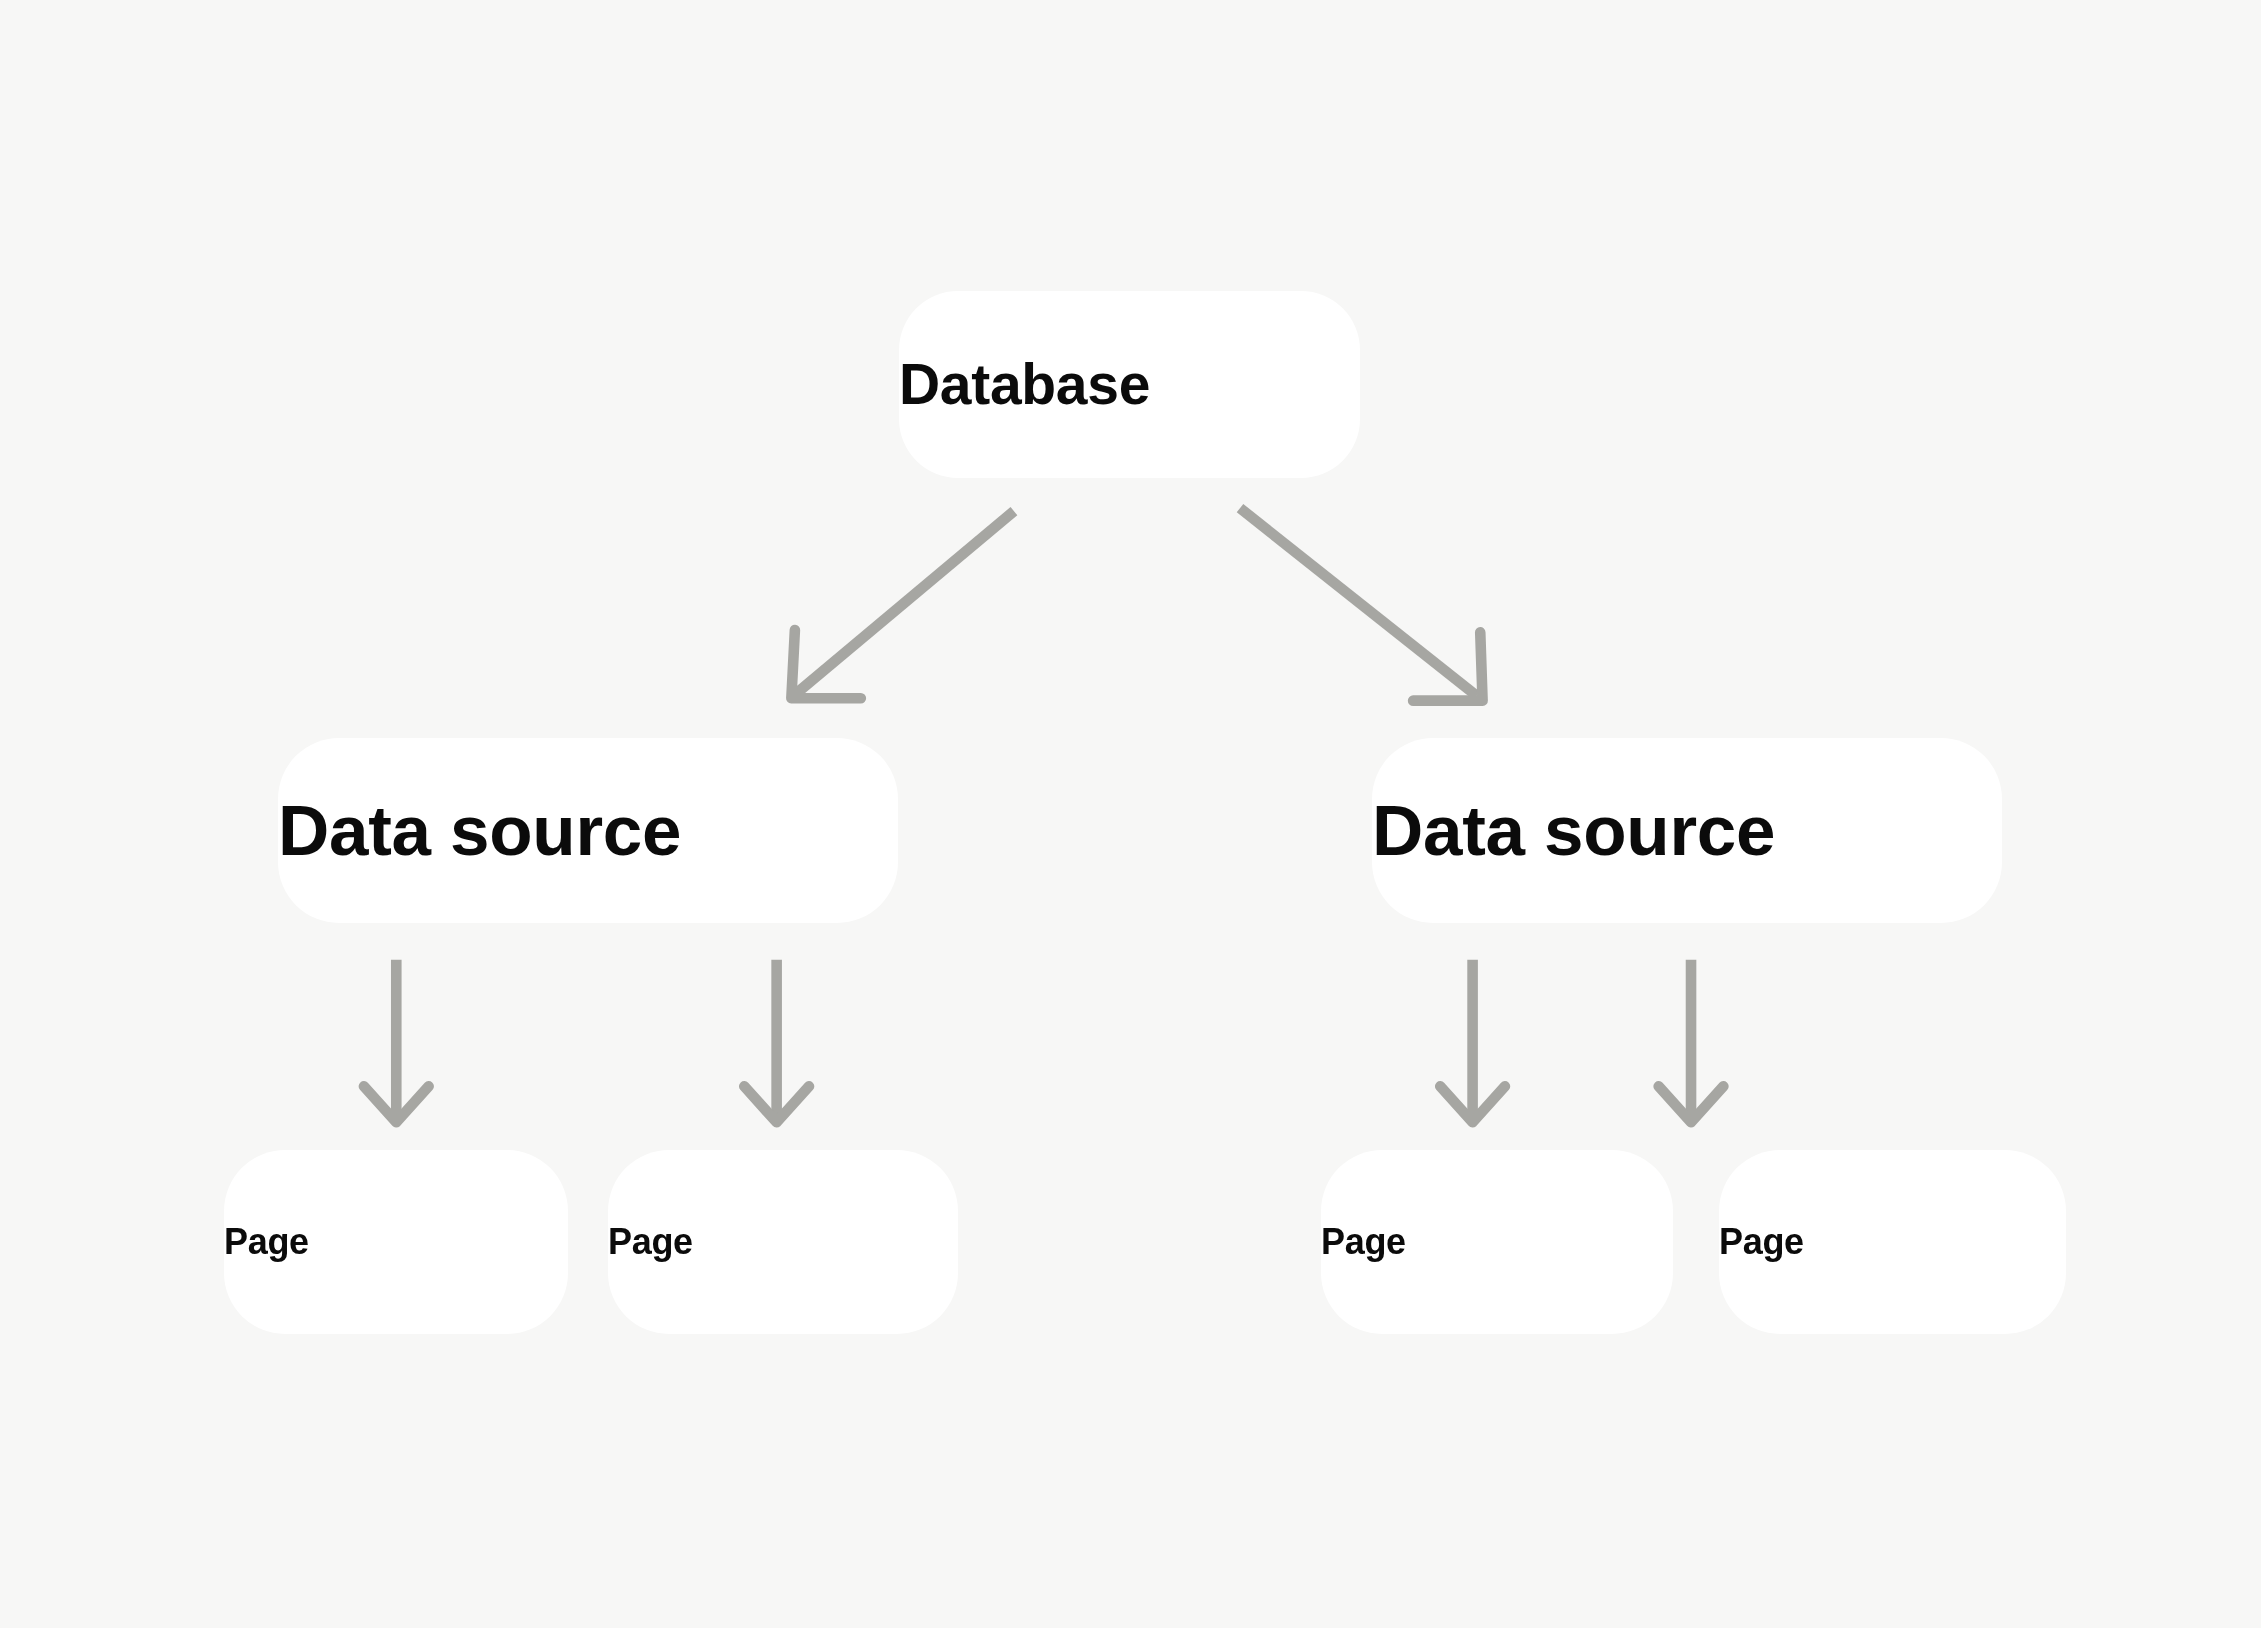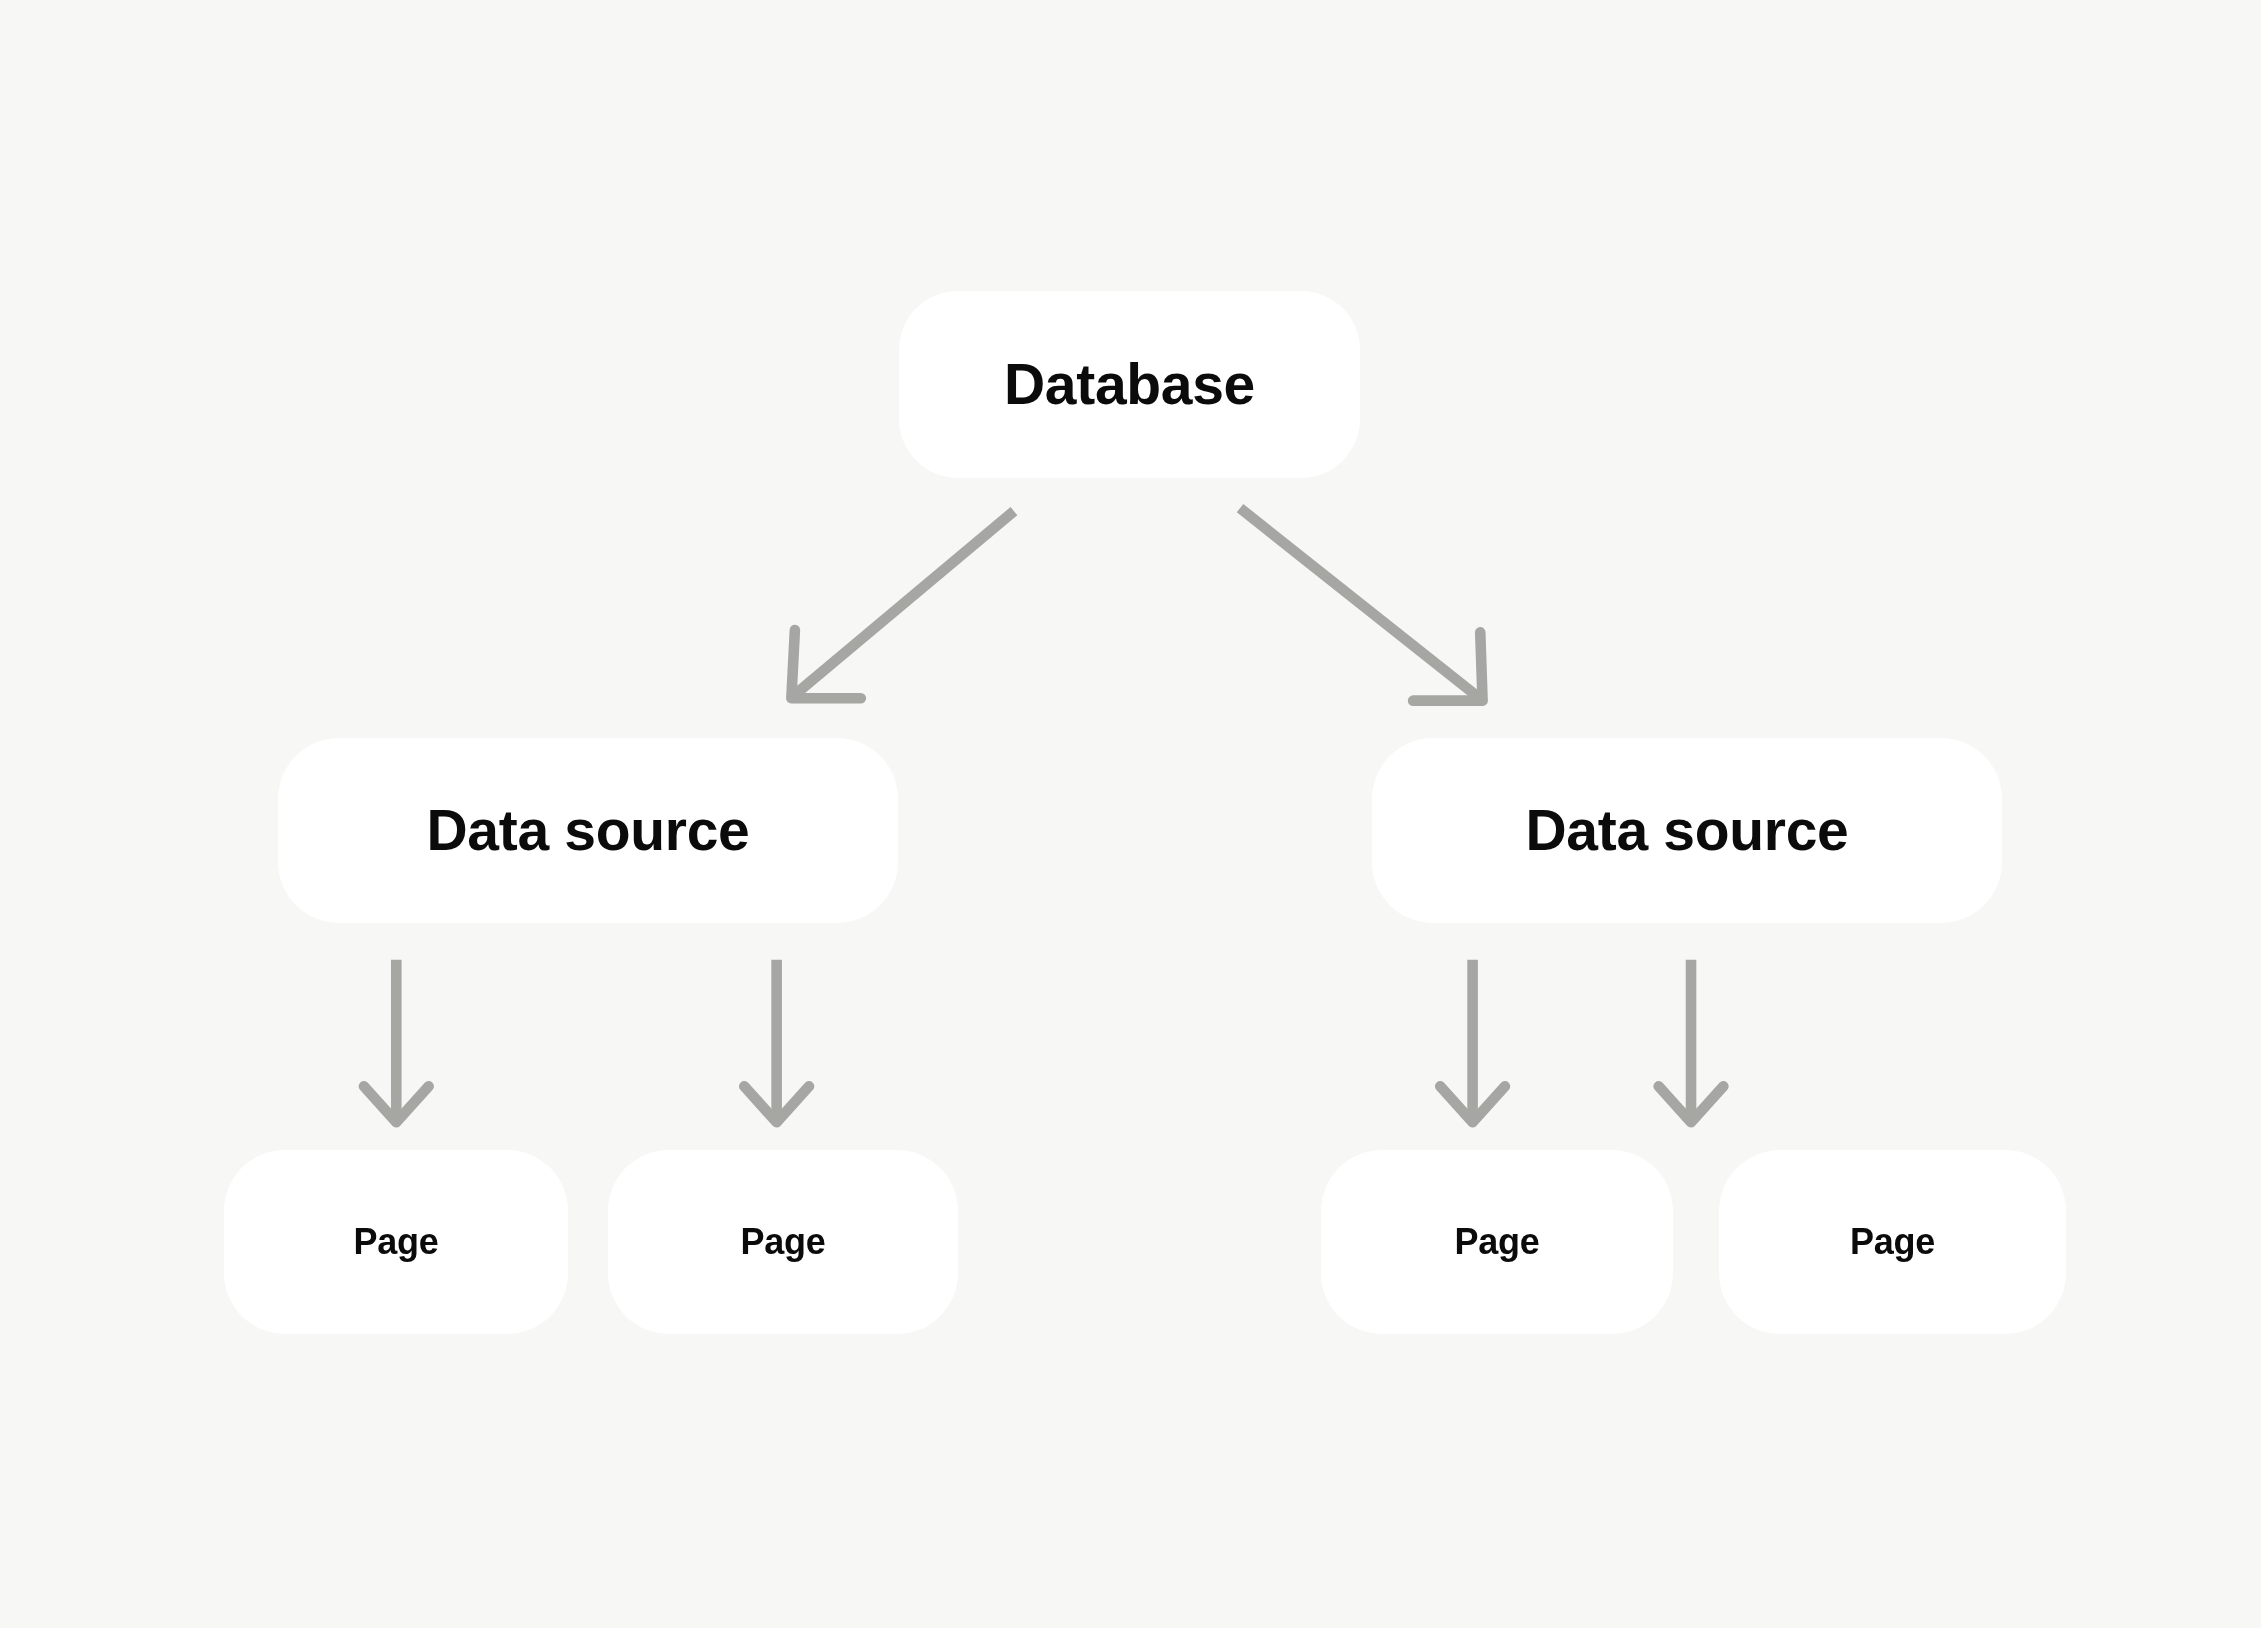--- a/index.html
+++ b/index.html
@@ -27,21 +27,21 @@
     width: 2261px;
     height: 1628px;
     pointer-events: none;
   }
   .node {
     position: absolute;
     background: #ffffff;
     border-radius: 57px;
     display: flex;
     align-items: center;
-    justify-content: center;
+    justify-content: flex-start;
     box-sizing: border-box;
   }
   .node-label {
     color: #0b0b0b;
     font-weight: 700;
     letter-spacing: -0.3px;
     white-space: nowrap;
     line-height: 1;
   }
   
@@ -55,21 +55,21 @@
   #node-database .node-label { font-size: 57px; }
 
   
   .node-datasource {
     top: 738px;
     height: 185px;
     border-radius: 61px;
   }
   #node-datasource-left  { left: 278px;  width: 620px; }
   #node-datasource-right { left: 1372px; width: 630px; }
-  .node-datasource .node-label { font-size: 57px; }
+  .node-datasource .node-label { font-size: 71px; }
 
   
   .node-page {
     top: 1150px;
     height: 184px;
     border-radius: 61px;
   }
   #node-page-1 { left: 224px;  width: 344px; }
   #node-page-2 { left: 608px; width: 350px; }
   #node-page-3 { left: 1321px; width: 352px; }

